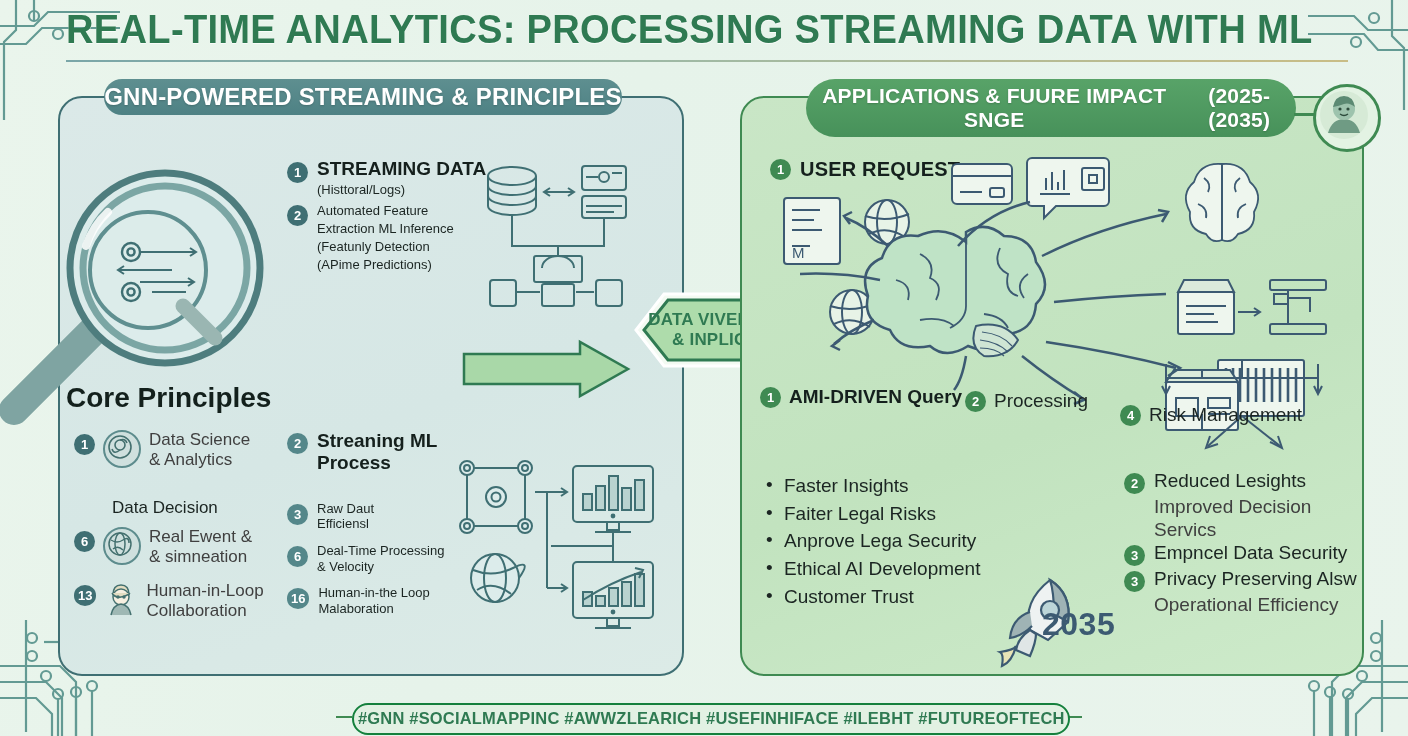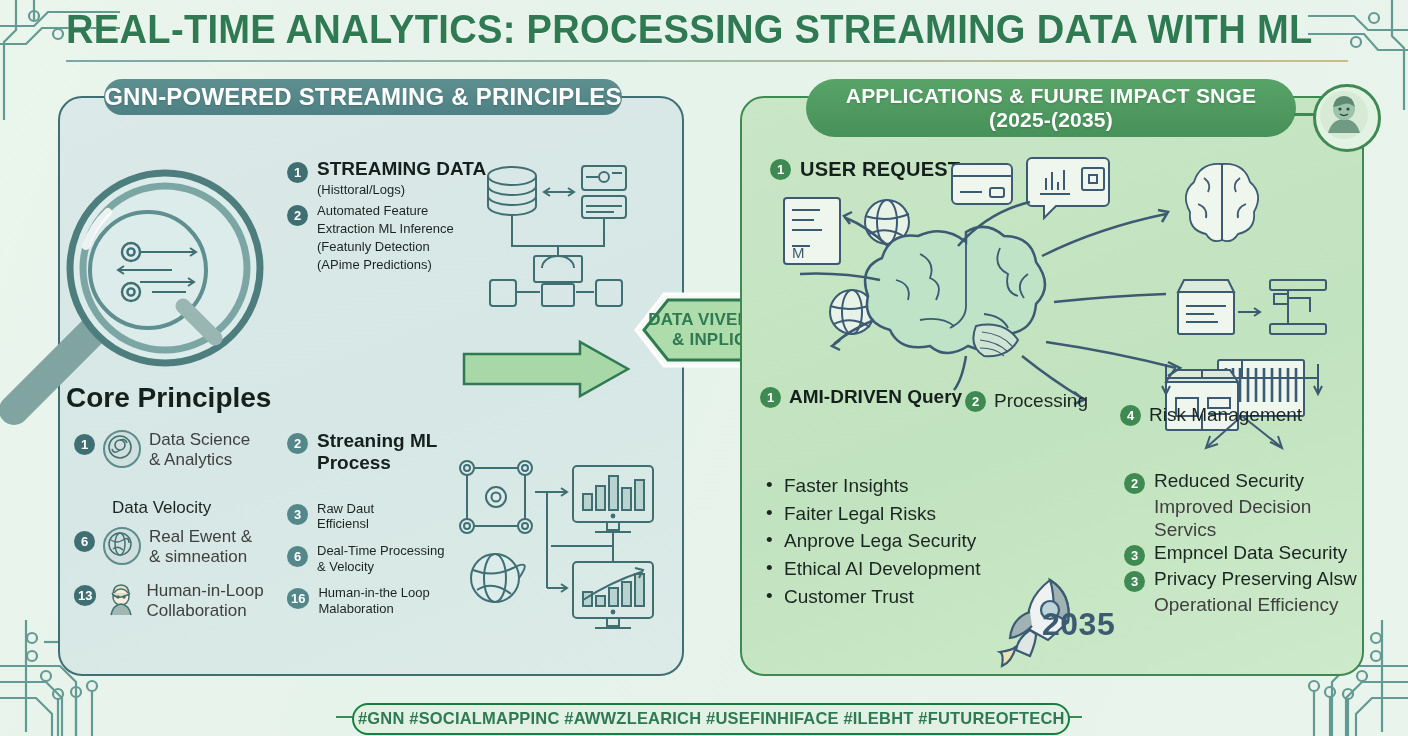--- a/index.html
+++ b/index.html
@@ -50,21 +50,20 @@
     font-weight:700;letter-spacing:.2px;
     text-shadow:0 1px 2px rgba(0,0,0,.18);
   }
   .head-left{
     left:104px;top:79px;width:518px;height:36px;font-size:24px;
     background:linear-gradient(180deg,#5e8f90 0%,#4e8184 100%);
   }
   .head-right{
     left:806px;top:79px;width:490px;height:58px;font-size:21px;line-height:1.12;
     background:linear-gradient(180deg,#58a368 0%,#47915a 100%);
-    flex-direction:column;
   }
   .head-right span{display:block;}
 
   
   .avatar{
     position:absolute;left:1313px;top:84px;width:62px;height:62px;border-radius:50%;
     background:#e3f3e3;border:3px solid #3f8a52;
   }
   .avatar-connector{position:absolute;left:1294px;top:113px;width:22px;height:3px;background:#3f8a52;}
 
@@ -365,21 +364,21 @@
           </g>
         </svg>
       </span>
       <span class="plabel">
         <span>Human-in-Loop</span><br>
         <span>Collaboration</span>
       </span>
     </div>
   </div>
 
-  <div class="privacy-line">Data Velocity</div>
+  <div class="privacy-line">Data Decision</div>
 
   <div class="proc-col">
     <div class="row" style="margin-bottom:26px;">
       <span class="num teal">2</span>
       <span class="lead">Streaning ML Process</span>
     </div>
     <div class="row">
       <span class="num teal">3</span>
       <span class="body-t">
         <span>Raw Daut</span><br>
@@ -651,21 +650,21 @@
       <li>Faiter Legal Risks</li>
       <li>Anprove Lega Security</li>
       <li>Ethical AI Development</li>
       <li>Customer Trust</li>
     </ul>
   </div>
 
   <div class="outcomes">
     <div class="row">
       <span class="num green">2</span>
-      <span class="mlabel">Reduced Security</span>
+      <span class="mlabel">Reduced Lesights</span>
     </div>
     <div class="sub">Improved Decision Servics</div>
     <div class="row">
       <span class="num green">3</span>
       <span class="mlabel">Empncel Data Security</span>
     </div>
     <div class="row">
       <span class="num green">3</span>
       <span class="mlabel">Privacy Preserving Alsw</span>
     </div>

